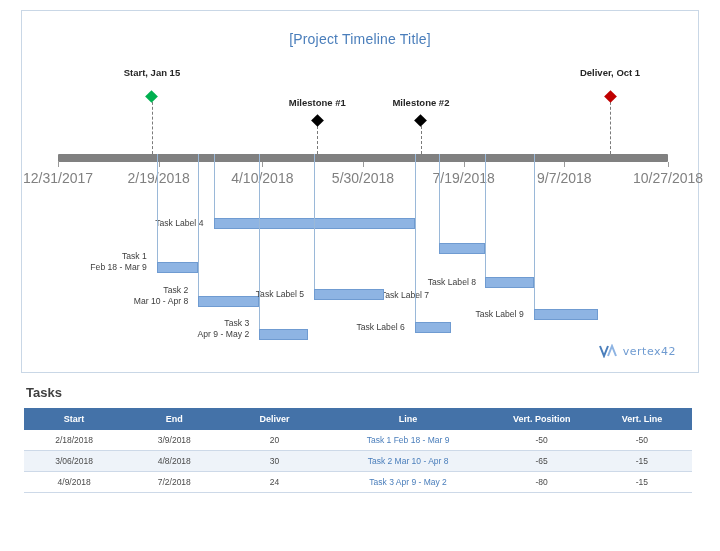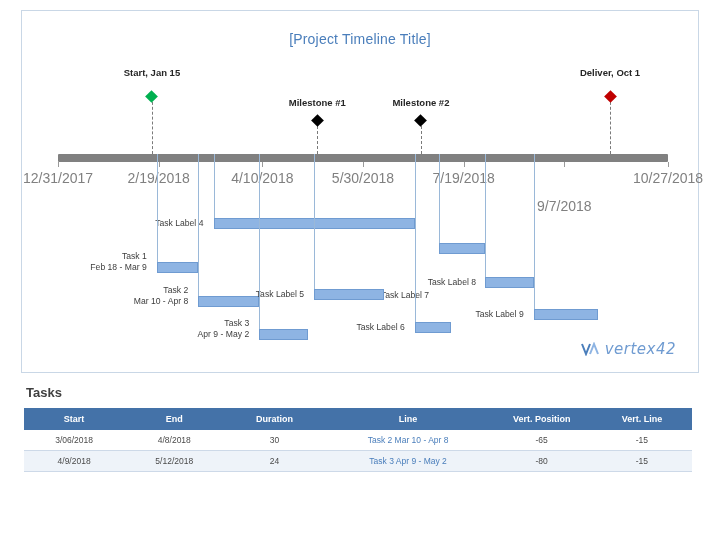--- a/index.html
+++ b/index.html
@@ -117,25 +117,24 @@
   
   #logo {
     position: absolute;
     right: 22px;
     bottom: 14px;
     display: flex;
     align-items: center;
     gap: 4px;
   }
   #logo-text {
-    font-size: 15px;
+    font-size: 11px;
     color: #6f9bd1;
     letter-spacing: 0.5px;
     font-family: "DejaVu Sans", sans-serif;
-    font-style: italic;
   }
 
   
   #tasks-heading {
     position: absolute;
     left: 26px;
     top: 385px;
     font-size: 13px;
     font-weight: bold;
     color: #3f3f3f;
@@ -187,21 +186,21 @@
         <div class="axis-label" style="left: 36px;">12/31/2017</div>
         <div class="axis-tick" style="left: 136.65px;"></div>
         <div class="axis-label" style="left: 136.65px;">2/19/2018</div>
         <div class="axis-tick" style="left: 240.35px;"></div>
         <div class="axis-label" style="left: 240.35px;">4/10/2018</div>
         <div class="axis-tick" style="left: 341px;"></div>
         <div class="axis-label" style="left: 341px;">5/30/2018</div>
         <div class="axis-tick" style="left: 441.65px;"></div>
         <div class="axis-label" style="left: 441.65px;">7/19/2018</div>
         <div class="axis-tick" style="left: 542.3px;"></div>
-        <div class="axis-label" style="left: 542.3px; margin-top: 28px;">9/7/2018</div>
+        <div class="axis-label" style="left: 542.3px;">9/7/2018</div>
         <div class="axis-tick" style="left: 646px;"></div>
         <div class="axis-label" style="left: 646px;">10/27/2018</div>
       </div>
     <div id="milestone-group">
         <div class="ms-stem" style="left: 129.94px; top: 86px; height: 57px;"></div>
         <div class="ms-marker" style="left: 129.94px; top: 81px; background: rgb(0, 176, 80);"></div>
         <div class="ms-label" style="left: 129.94px; top: 56px;">Start, Jan 15</div>
         <div class="ms-stem" style="left: 295.25px; top: 110px; height: 33px;"></div>
         <div class="ms-marker" style="left: 295.25px; top: 105px; background: rgb(0, 0, 0);"></div>
         <div class="ms-label" style="left: 295.25px; top: 86px;">Milestone #1</div>
@@ -250,38 +249,46 @@
       <span id="logo-text">vertex42</span>
     </div>
   </div>
 
   <div id="tasks-heading">Tasks</div>
   <table id="tasks-table">
     <thead>
       <tr id="thead-row">
           <th style="width: 15%;">Start</th>
           <th style="width: 15%;">End</th>
-          <th style="width: 15%;">Duration</th>
+          <th style="width: 15%;">Deliver</th>
           <th style="width: 25%;">Line</th>
           <th style="width: 15%;">Vert. Position</th>
           <th style="width: 15%;">Vert. Line</th>
         </tr>
     </thead>
     <tbody id="tbody-rows">
+        <tr>
+          <td>2/18/2018</td>
+          <td>3/9/2018</td>
+          <td>20</td>
+          <td class="label-cell">Task 1  Feb 18 - Mar 9</td>
+          <td>-50</td>
+          <td>-50</td>
+        </tr>
         <tr>
           <td>3/06/2018</td>
           <td>4/8/2018</td>
           <td>30</td>
           <td class="label-cell">Task 2  Mar 10 - Apr 8</td>
           <td>-65</td>
           <td>-15</td>
         </tr>
         <tr>
           <td>4/9/2018</td>
-          <td>5/12/2018</td>
+          <td>7/2/2018</td>
           <td>24</td>
           <td class="label-cell">Task 3  Apr 9 - May 2</td>
           <td>-80</td>
           <td>-15</td>
         </tr>
       </tbody>
   </table>
 
 </div>
 

